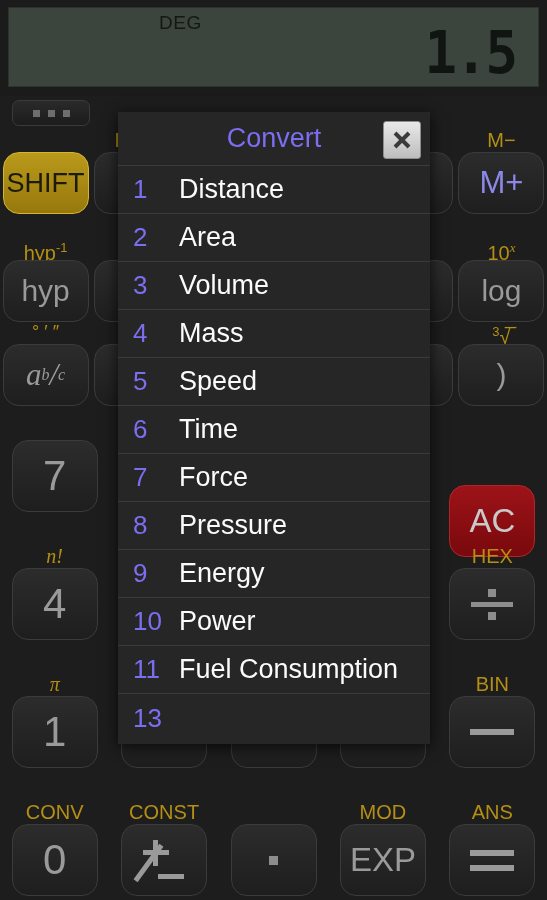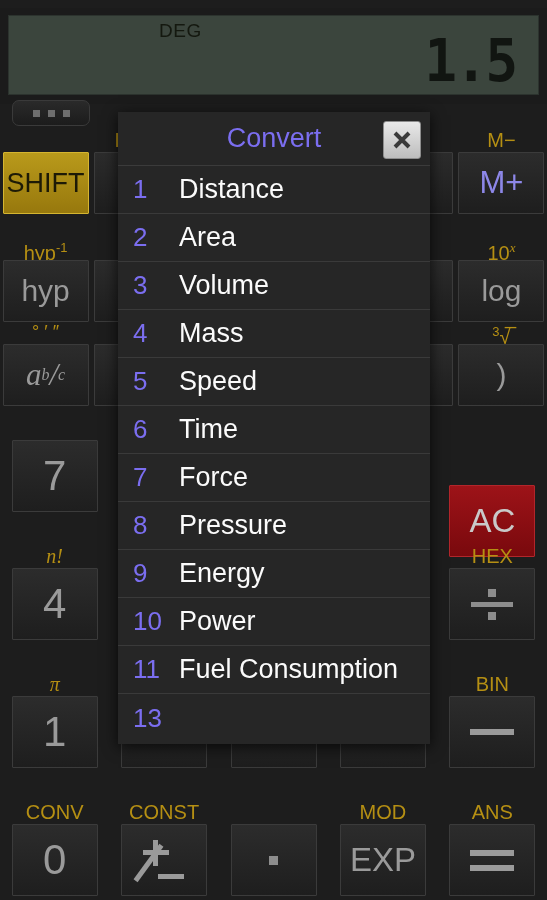--- a/index.html
+++ b/index.html
@@ -10,21 +10,21 @@
     overflow: hidden;
   }
   #app {
     position: relative;
     width: 547px; height: 900px;
     background: #1d1d1d;
   }
 
   
   .lcd-wrap {
-    position: absolute; left: 0; top: 8px;
+    position: absolute; left: 0; top: 0;
     width: 547px; height: 96px;
     background: #1b1b1b;
     padding: 7px 8px 9px 8px;
   }
   .lcd {
     position: relative;
     width: 100%; height: 100%;
     background: #3b453d;
     border: 1px solid #2c332e;
   }
@@ -65,21 +65,21 @@
     white-space: nowrap; overflow: hidden;
   }
   .shiftlabel.small { font-size: 18px; }
   .shiftlabel i { font-style: italic; font-family: "Liberation Serif", serif; }
   .sup { font-size: 13px; vertical-align: super; }
 
   .key {
     width: 86px; height: 62px;
     background: linear-gradient(#2c2c2c, #1e1e1e);
     border: 1px solid #3b3b3b;
-    border-radius: 1px;
+    border-radius: 16px;
     display: flex; align-items: center; justify-content: center;
     color: #9a9a9a;
     font-size: 30px;
   }
   .key.gold {
     background: linear-gradient(#b99a1b, #97780d);
     border: 1px solid #d5b530;
     color: #1d1a06; font-size: 27px;
   }
   .key.ac {

